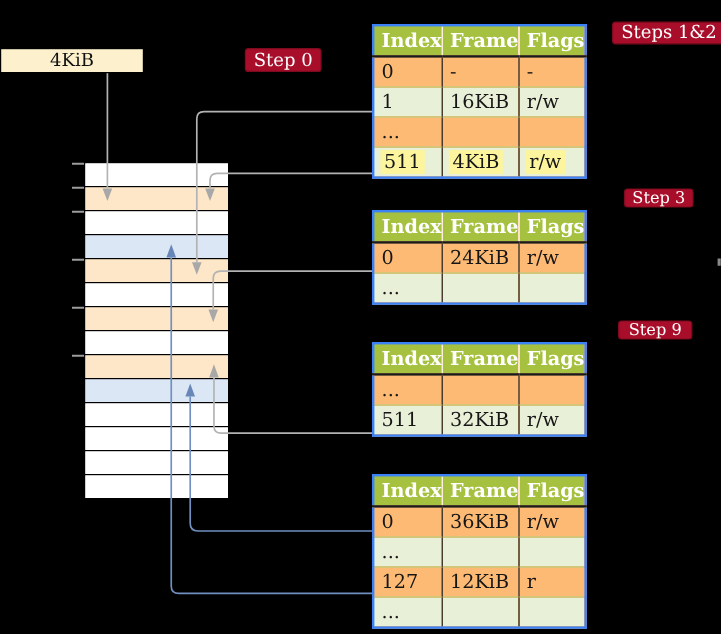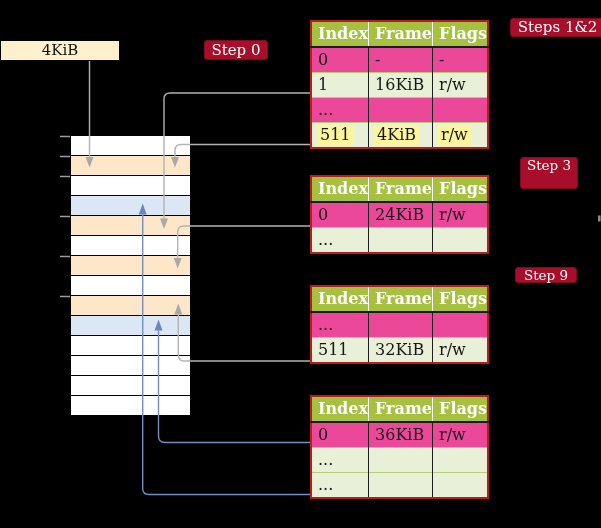--- a/index.html
+++ b/index.html
@@ -12,34 +12,34 @@
     position:absolute;left:1px;top:41px;width:118px;height:19px;
     background:#fcf1cc;color:#111;font-size:15px;line-height:19px;text-align:center;
   }
   
   .badge{
     position:absolute;background:#a80e2a;border:1px solid #7d0a1f;border-radius:3px;
     color:#fff;text-align:center;box-sizing:border-box;
   }
   .badge.b0{left:204px;top:40px;width:64px;height:20px;font-size:15px;line-height:18px;}
   .badge.b1{left:510px;top:18px;width:95px;height:19px;font-size:15px;line-height:17px;}
-  .badge.b2{left:520px;top:157px;width:58px;height:32px;font-size:13.5px;line-height:14px;}
+  .badge.b2{left:520px;top:157px;width:58px;height:16px;font-size:13.5px;line-height:14px;}
   .badge.b3{left:515px;top:267px;width:62px;height:16px;font-size:13.5px;line-height:14px;}
   
   .stack{position:absolute;left:71px;top:136px;width:119px;height:280px;}
   .srow{position:absolute;left:0;width:119px;height:19px;}
   .srow.white{background:#ffffff;}
   .srow.orange{background:#fde7c8;}
   .srow.blue{background:#dbe7f5;}
   
   svg.overlay{position:absolute;left:0;top:0;width:601px;height:528px;}
   
   table.ptable{
-    position:absolute;border-collapse:collapse;background:#ec4899;
-    border:2px solid #b91c1c;table-layout:fixed;
+    position:absolute;border-collapse:collapse;background:#fdba74;
+    border:2px solid #3b82f6;table-layout:fixed;
   }
   table.ptable th{
     background:#a5c13f;color:#fff;font-weight:bold;font-size:16px;text-align:left;
     padding:1px 0 2px 6px;height:21px;border-right:1px solid #fbfcf4;
     border-bottom:2px solid #1a1a1a;overflow:hidden;
   }
   table.ptable th:last-child{border-right:none;text-align:right;}
   table.ptable td{
     font-size:16px;color:#161616;padding:1px 0 2px 6px;height:21px;
     border-right:1px solid #1f1f1f;border-top:1px solid #b9cc7c;overflow:hidden;
@@ -232,20 +232,25 @@
       <tr>
         <td>0</td>
         <td>36KiB</td>
         <td>r/w</td>
       </tr>
       <tr class="shade">
         <td>...</td>
         <td></td>
         <td></td>
       </tr>
+      <tr>
+        <td>127</td>
+        <td>12KiB</td>
+        <td>r</td>
+      </tr>
       <tr class="shade">
         <td>...</td>
         <td></td>
         <td></td>
       </tr>
     </tbody>
   </table>
 
 </div>
 

